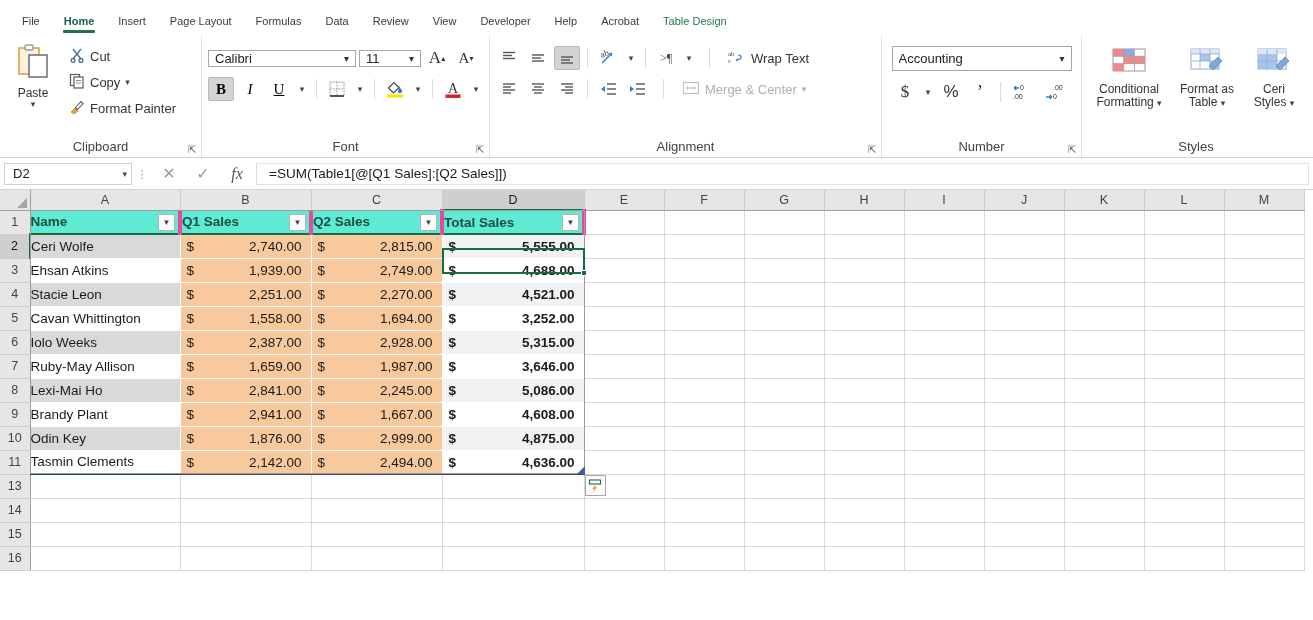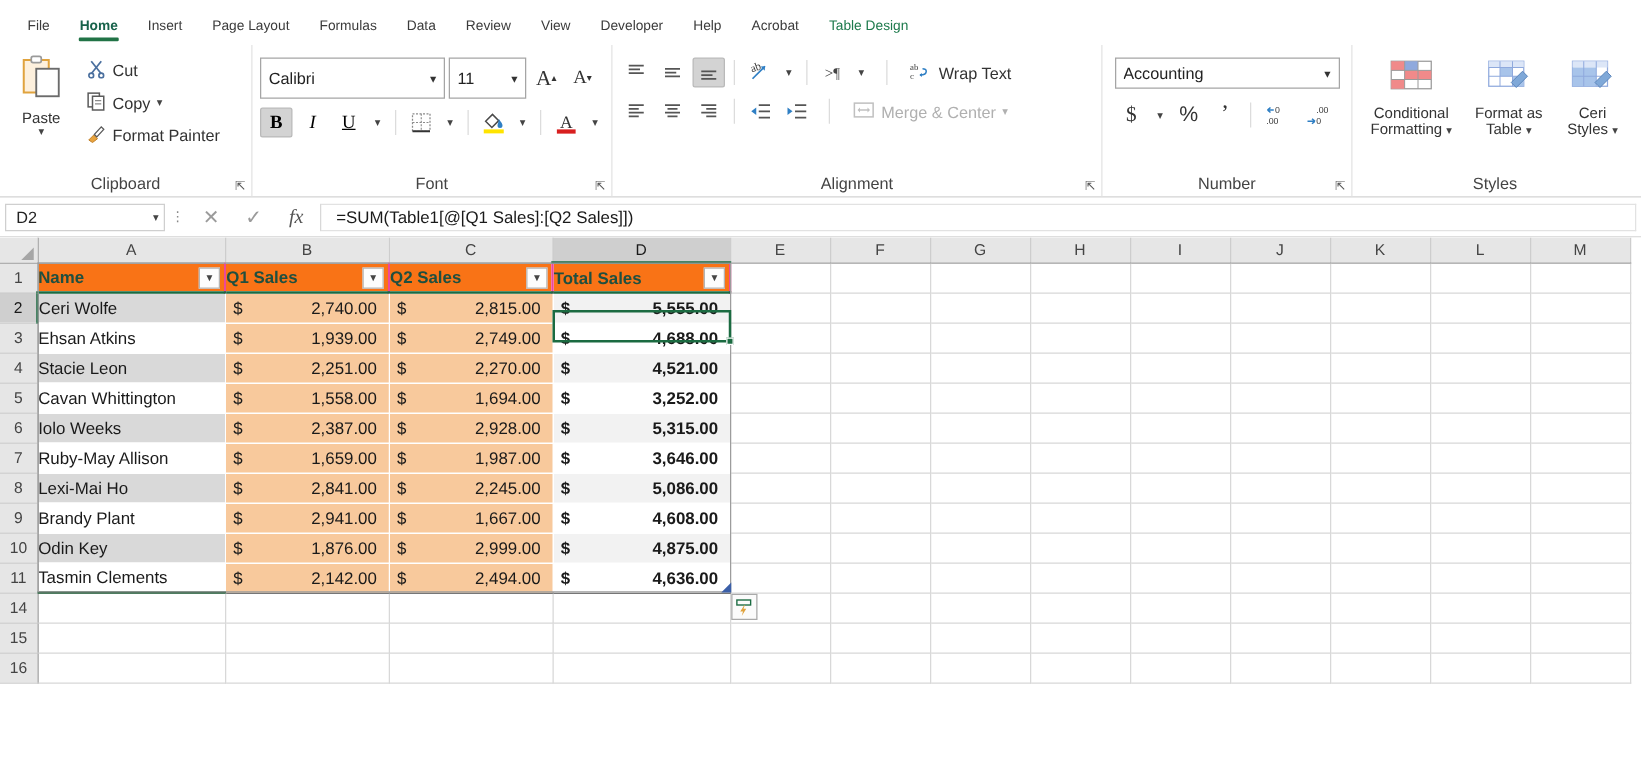--- a/index.html
+++ b/index.html
@@ -101,21 +101,21 @@
     width: 26px; height: 24px;
     display: inline-flex; align-items: center; justify-content: center;
     border-radius: 2px; cursor: default;
   }
   .iconbtn.pressed { background: #d3d3d3; border: 1px solid #b9b9b9; }
   .sep { width: 1px; background: #dcdcdc; margin: 2px 4px; align-self: stretch; }
 
   
   .ctl-row { display: flex; align-items: center; gap: 3px; }
   .combo {
-    height: 33px;
+    height: 17px;
     border: 1px solid #a5a5a5;
     background: #fff;
     display: flex; align-items: center;
     padding: 0 2px 0 6px;
     font-size: 13px; color: #222;
     cursor: default;
   }
   .combo .val { flex: 1; white-space: nowrap; overflow: hidden; }
   .combo .cv { font-size: 10px; color: #333; padding: 0 4px; }
   .fontname { width: 148px; }
@@ -223,23 +223,23 @@
     padding: 0 4px;
     white-space: nowrap;
     overflow: hidden;
     height: 24px;
     background: #fff;
   }
   
   .th-cell {
     font-weight: bold;
     color: #1f4f3f;
-    background: #f97316;
+    background: #5eead4;
     border-bottom: 2px solid #1b6b41;
-    border-right: 2px solid #ec4899;
+    border-right: 4px solid #ec4899;
     position: relative;
     padding-left: 5px;
     font-size: 13.5px;
   }
   .filter-arrow {
     position: absolute;
     right: 3px; top: 3px;
     width: 17px; height: 17px;
     background: #fdfdfd;
     border: 1px solid #b4b4b4;
@@ -1052,20 +1052,36 @@
       <td class="cell"></td>
           <td class="cell"></td>
       <td class="cell"></td>
           <td class="cell"></td>
       <td class="cell"></td>
           <td class="cell"></td>
       <td class="cell"></td>
     </tr>
 
     <tr>
+      <td class="rowhdr">13</td>
+      <td class="cell"></td>
+          <td class="cell"></td>
+      <td class="cell"></td>
+          <td class="cell"></td>
+      <td class="cell"></td>
+          <td class="cell"></td>
+      <td class="cell"></td>
+          <td class="cell"></td>
+      <td class="cell"></td>
+          <td class="cell"></td>
+      <td class="cell"></td>
+          <td class="cell"></td>
+      <td class="cell"></td>
+    </tr>
+    <tr>
       <td class="rowhdr">14</td>
       <td class="cell"></td>
           <td class="cell"></td>
       <td class="cell"></td>
           <td class="cell"></td>
       <td class="cell"></td>
           <td class="cell"></td>
       <td class="cell"></td>
           <td class="cell"></td>
       <td class="cell"></td>

